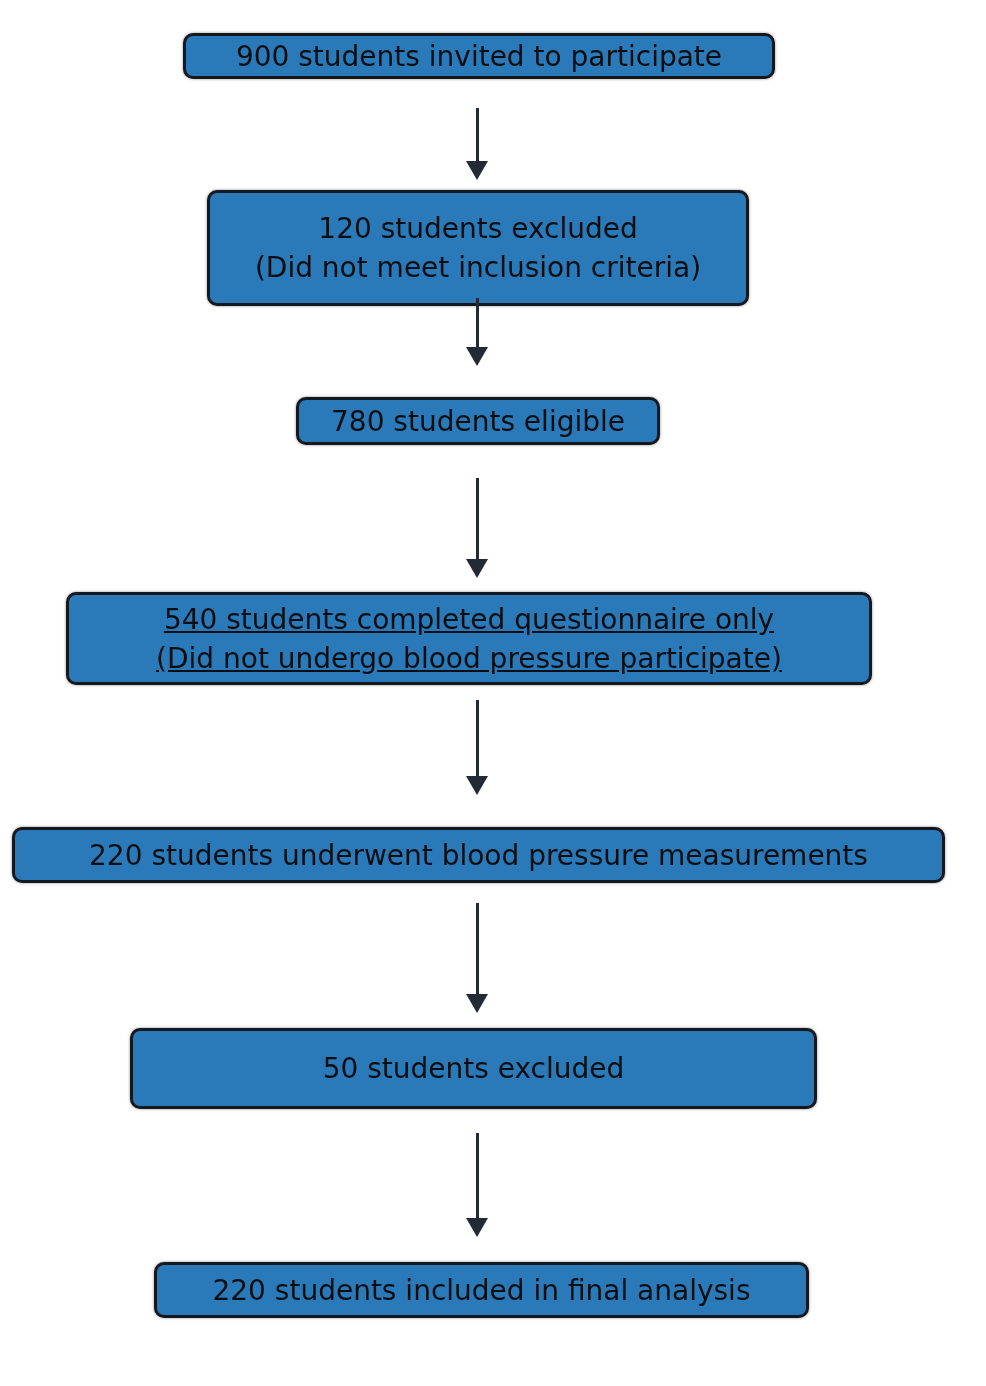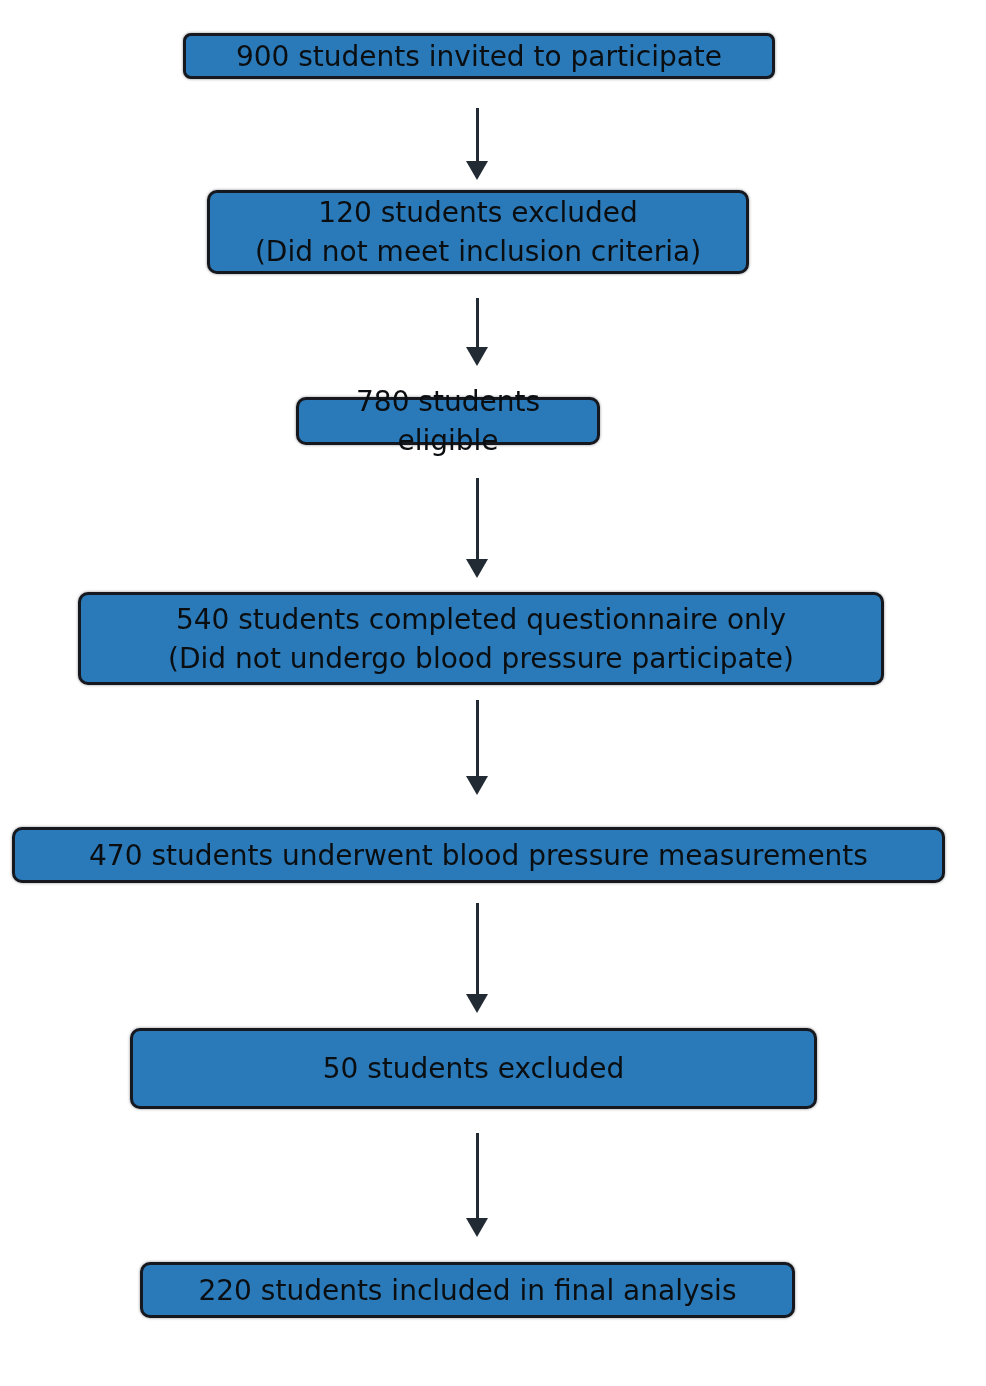--- a/index.html
+++ b/index.html
@@ -56,77 +56,77 @@
     border-left: 11px solid transparent;
     border-right: 11px solid transparent;
     border-top: 19px solid var(--arrow);
   }
 </style>
 </head>
 <body>
 
 <div class="canvas">
 
-  <div class="box" style="left:183px; top:33px; width:592px; height:46px;border-radius:8px;">
+  <div class="box" style="left:183px; top:33px; width:592px; height:46px;">
     <div class="line">900 students invited to participate</div>
 
   </div>
 
   <div class="arrow" style="left:464px; top:108px; height:72px;">
     <div class="arrow-line"></div>
     <div class="arrow-head"></div>
   </div>
 
-  <div class="box" style="left:207px; top:190px; width:542px; height:84px;">
+  <div class="box" style="left:207px; top:190px; width:542px; height:116px;">
     <div class="line">120 students excluded</div>
     <div class="line">(Did not meet inclusion criteria)</div>
   </div>
 
   <div class="arrow" style="left:464px; top:298px; height:68px;">
     <div class="arrow-line"></div>
     <div class="arrow-head"></div>
   </div>
 
-  <div class="box" style="left:296px; top:397px; width:304px; height:48px;">
+  <div class="box" style="left:296px; top:397px; width:364px; height:48px;">
     <div class="line">780 students eligible</div>
 
   </div>
 
   <div class="arrow" style="left:464px; top:478px; height:100px;">
     <div class="arrow-line"></div>
     <div class="arrow-head"></div>
   </div>
 
-  <div class="box" style="left:78px; top:592px; width:806px; height:93px;">
+  <div class="box" style="left:66px; top:592px; width:806px; height:93px;text-decoration:underline;">
     <div class="line">540 students completed questionnaire only</div>
     <div class="line">(Did not undergo blood pressure participate)</div>
   </div>
 
   <div class="arrow" style="left:464px; top:700px; height:95px;">
     <div class="arrow-line"></div>
     <div class="arrow-head"></div>
   </div>
 
   <div class="box" style="left:12px; top:827px; width:933px; height:56px;">
-    <div class="line">470 students underwent blood pressure measurements</div>
+    <div class="line">220 students underwent blood pressure measurements</div>
 
   </div>
 
   <div class="arrow" style="left:464px; top:903px; height:110px;">
     <div class="arrow-line"></div>
     <div class="arrow-head"></div>
   </div>
 
   <div class="box" style="left:130px; top:1028px; width:687px; height:81px;">
     <div class="line">50 students excluded</div>
   </div>
 
   <div class="arrow" style="left:464px; top:1133px; height:104px;">
     <div class="arrow-line"></div>
     <div class="arrow-head"></div>
   </div>
 
-  <div class="box" style="left:140px; top:1262px; width:655px; height:56px;">
+  <div class="box" style="left:154px; top:1262px; width:655px; height:56px;">
     <div class="line">220 students included in final analysis</div>
 
   </div>
 
 </div>
 
 </body></html>

